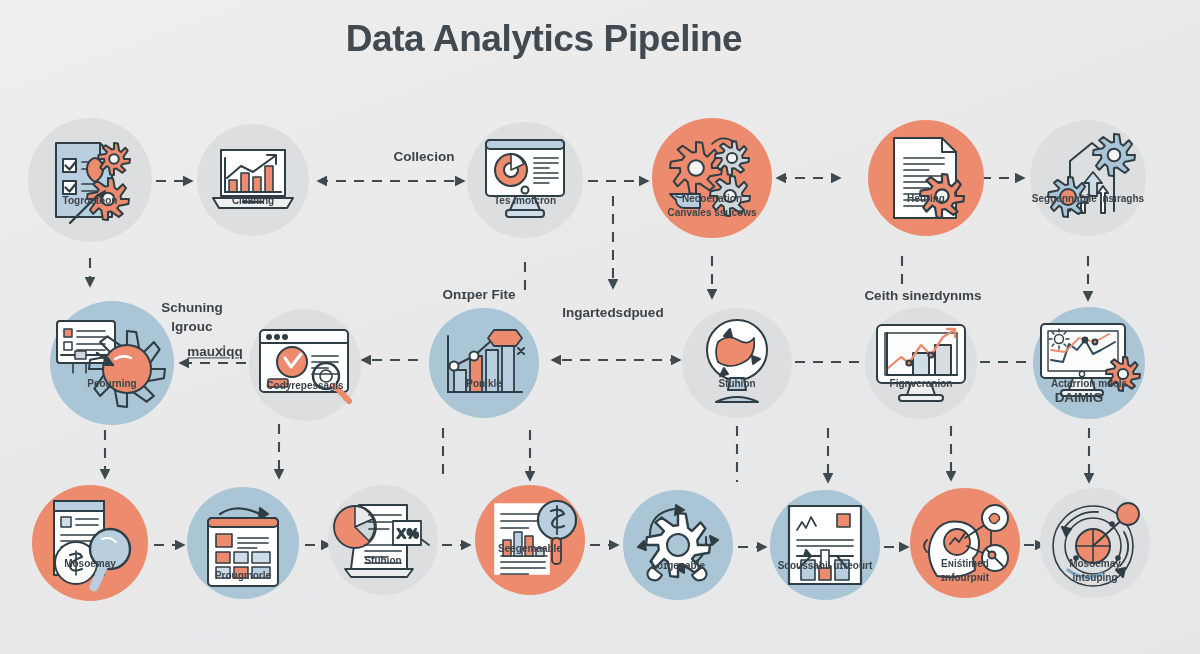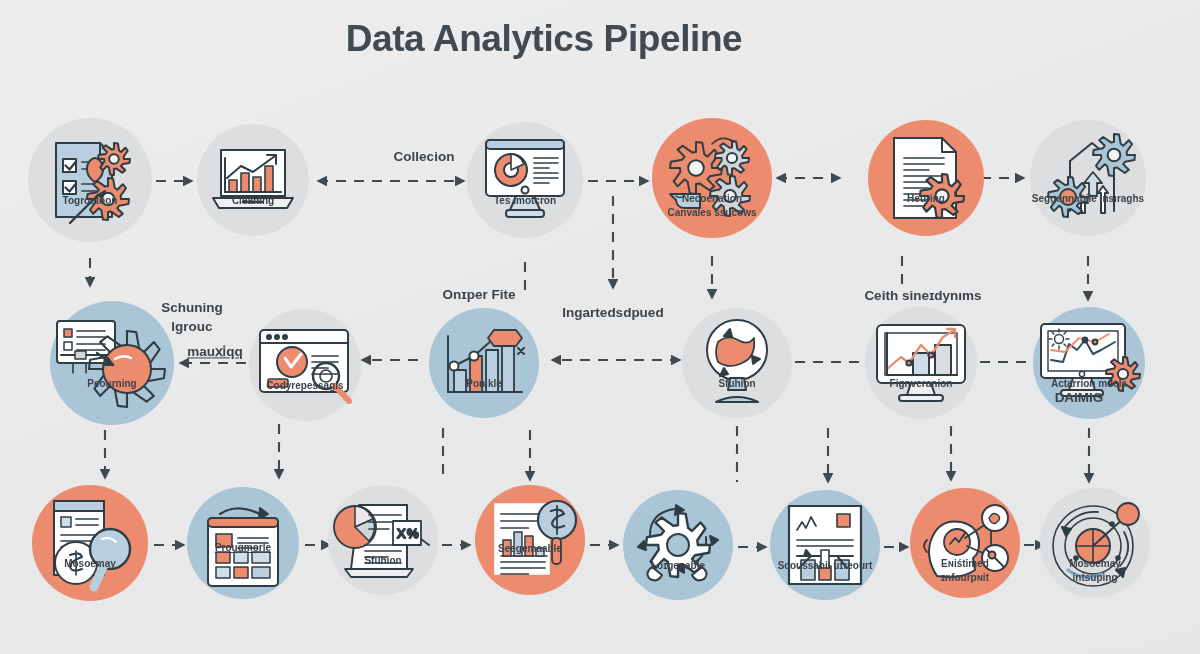--- a/index.html
+++ b/index.html
@@ -458,21 +458,21 @@
               <line x1="42" y1="54" x2="60.6" y2="54" stroke="#2f3d45" stroke-width="1.7"></line>
               <rect x="20" y="58" width="14" height="11" fill="#ec8b6d" stroke="#2f3d45" stroke-width="1.5"></rect>
               <rect x="38" y="58" width="14" height="11" fill="#cfdde8" stroke="#2f3d45" stroke-width="1.5"></rect>
               <rect x="20" y="73" width="14" height="11" fill="#cfdde8" stroke="#2f3d45" stroke-width="1.5"></rect>
               <rect x="38" y="73" width="14" height="11" fill="#ec8b6d" stroke="#2f3d45" stroke-width="1.5"></rect>
               <rect x="56" y="58" width="18" height="11" fill="#cfdde8" stroke="#2f3d45" stroke-width="1.5"></rect>
               <rect x="56" y="73" width="18" height="11" fill="#b9cede" stroke="#2f3d45" stroke-width="1.5"></rect>
             </svg>
           </div>
         </div>
-        <div class="caption" style="top: 54px; text-decoration: underline;">
+        <div class="caption" style="top: 82px;">
           <div>Prougmorle</div>
         </div>
       </div>
       <div class="node" style="left: 383px; top: 540px;">
         <div class="disc" style="width: 110px; height: 110px; background: rgb(221, 222, 223);">
           <div class="glyph">
             <svg width="104" height="86" viewBox="0 0 104 86" fill="none" stroke="#2f3d45" stroke-width="2" stroke-linecap="round" stroke-linejoin="round">
               <path d="M28 8 h48 v64 h-56 z" fill="#fff" stroke="#2f3d45" stroke-width="2"></path>
               <circle cx="24" cy="30" r="21" fill="#ec8b6d" stroke="#2f3d45" stroke-width="1.8"></circle>
               <path d="M24 30 L24 9 A21 21 0 0 1 42 22 z" fill="#e9e9ea" stroke="#2f3d45" stroke-width="1.5"></path>

